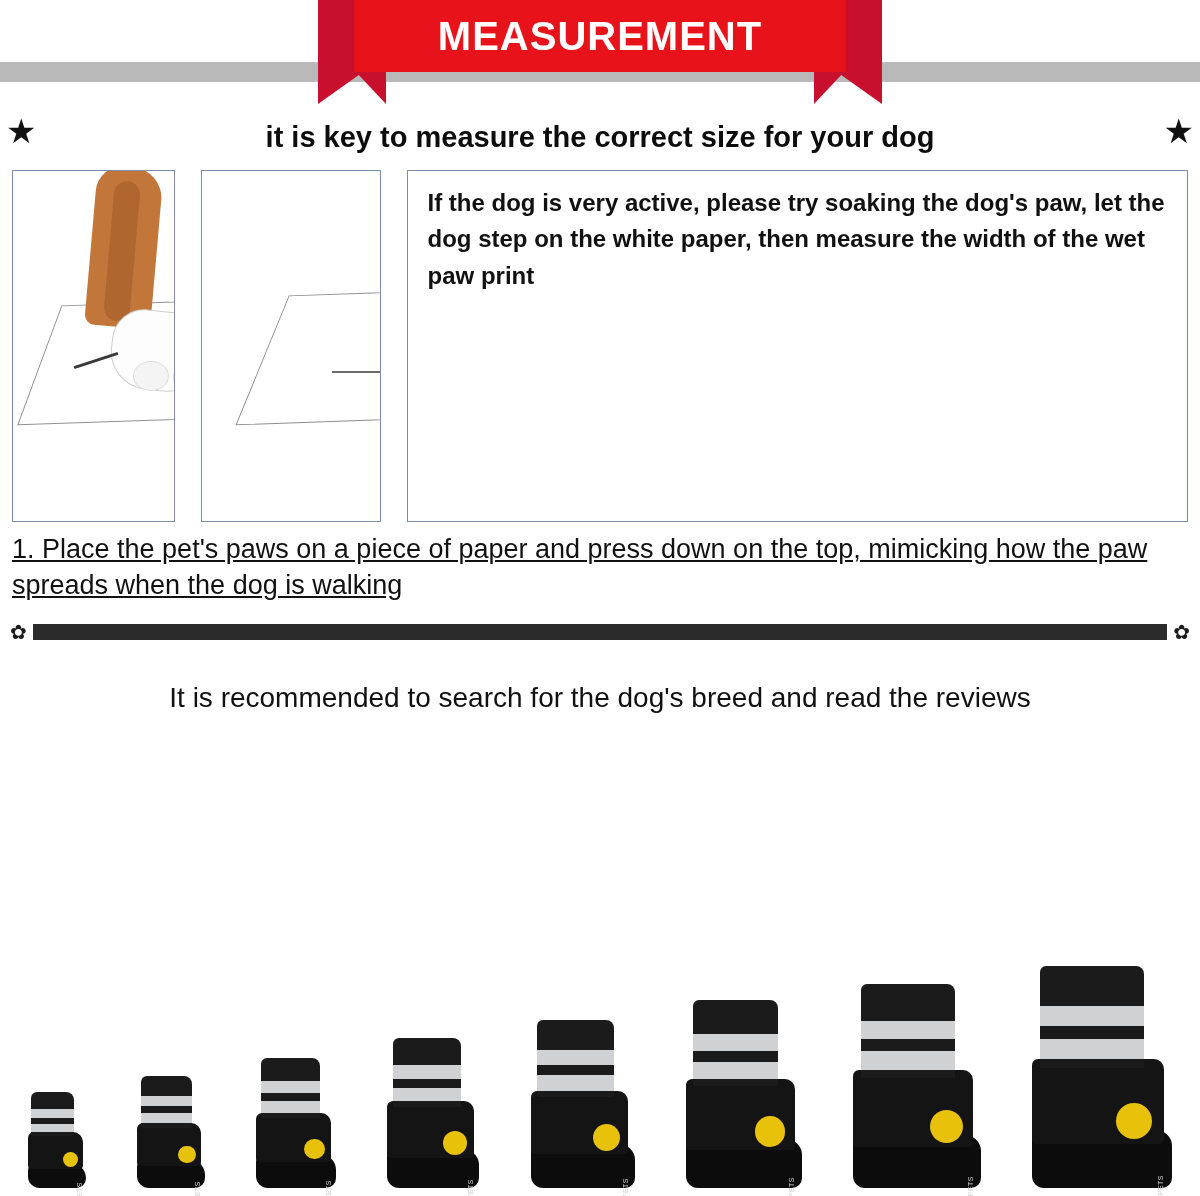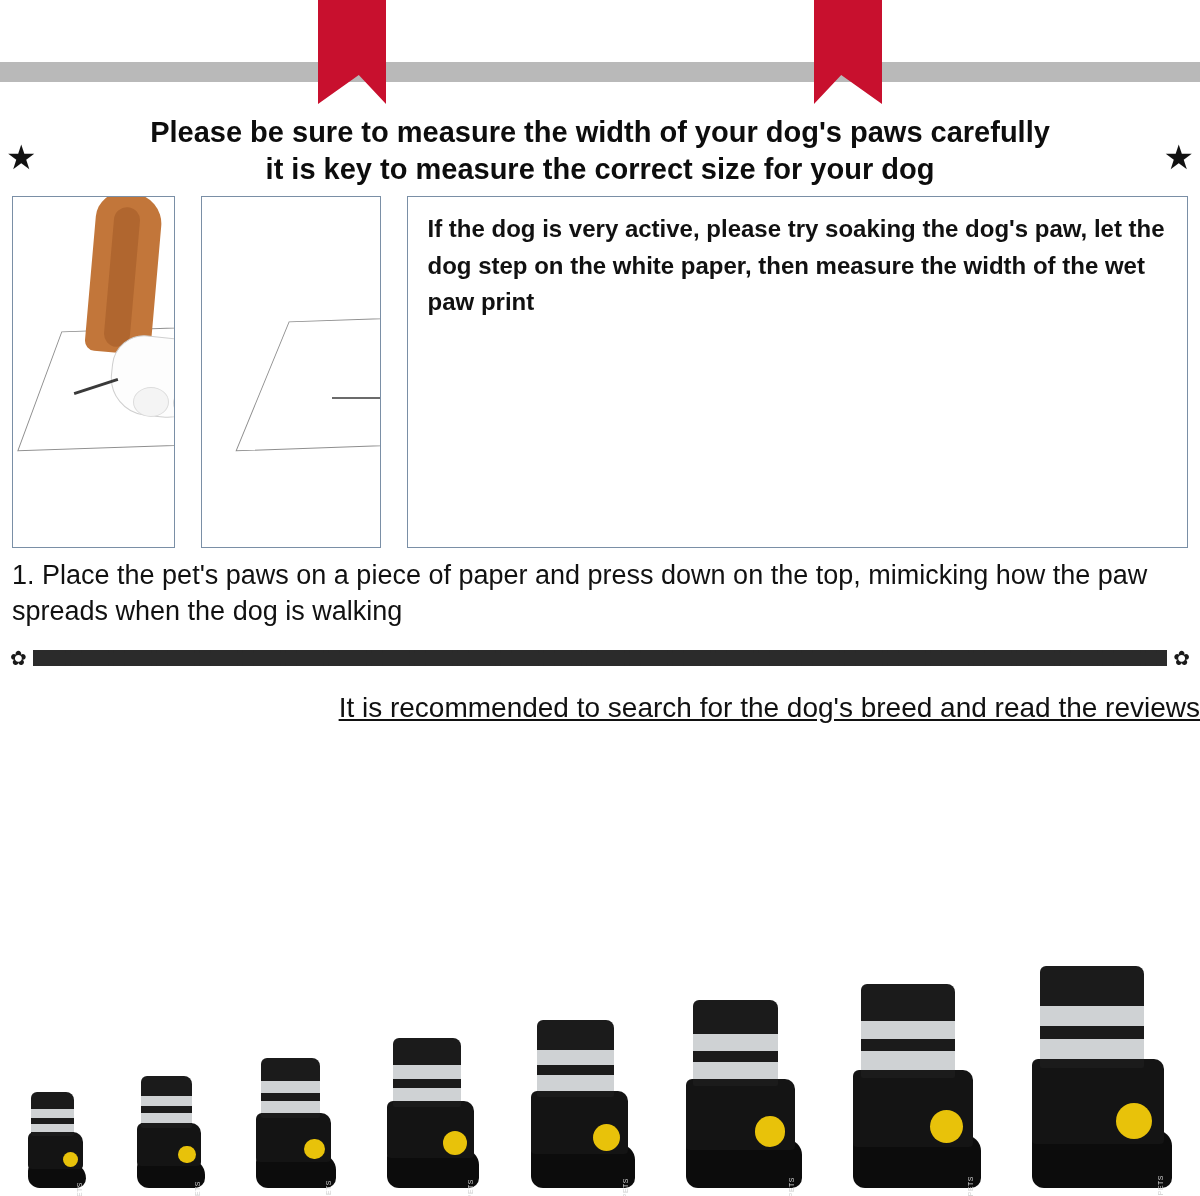--- a/index.html
+++ b/index.html
@@ -185,20 +185,21 @@
   }
   #p2-line-1 { left: 130px; top: 200px; width: 70px; height: 2px; background:#6b6b6b; position:absolute; }
   #p2-line-2 { left: 178px; top: 172px; width: 62px; height: 2px; background:#6b6b6b; position:absolute; }
 
   
   #steps {
     padding: 10px 12px 0 12px;
     font-size: 27px;
     line-height: 1.33;
     color: #111;
+    text-decoration: underline;
   }
   #steps p { margin: 0; }
 
   
   #bone-divider {
     margin: 14px 10px 0 10px;
     height: 28px;
     display: flex;
     align-items: center;
     gap: 6px;
@@ -227,26 +228,25 @@
     width: 12px;
     height: 22px;
     background: #2b2b2b;
     border-radius: 7px;
   }
   .bone:before { left: -6px; }
   .bone:after { right: -6px; }
 
   
   #recommend {
-    margin-top: 16px;
-    text-align: right;
+    margin-top: 32px;
+    text-align: center;
     font-size: 28px;
     line-height: 1.42;
     color: #111;
-    text-decoration: underline;
   }
 
   
   #boots-row {
     position: absolute;
     left: 0;
     bottom: 0;
     width: 1200px;
     height: 240px;
     display: flex;
@@ -315,27 +315,29 @@
   }
 </style>
 </head>
 <body>
 
 <div id="banner-area">
   <div id="banner-bar"></div>
   <div id="banner-ribbon">
     <div class="ribbon-tail left"></div>
     <div class="ribbon-tail right"></div>
+    <div id="ribbon-main">
+      <span id="ribbon-title">MEASUREMENT</span>
+    </div>
   </div>
 </div>
 
 <div id="headline-row">
   <span class="star left">★</span>
   <div id="headline-text">
-    <span>Please be sure to measure the width of your dog's paws carefully</span>
     <span class="l2">it is key to measure the correct size for your dog</span>
   </div>
   <span class="star right">★</span>
 </div>
 
 <div id="panels">
 
   <div class="panel" id="panel-1">
     <div class="paper-sheet" id="p1-paper"></div>
     <div id="p1-leg"></div>

